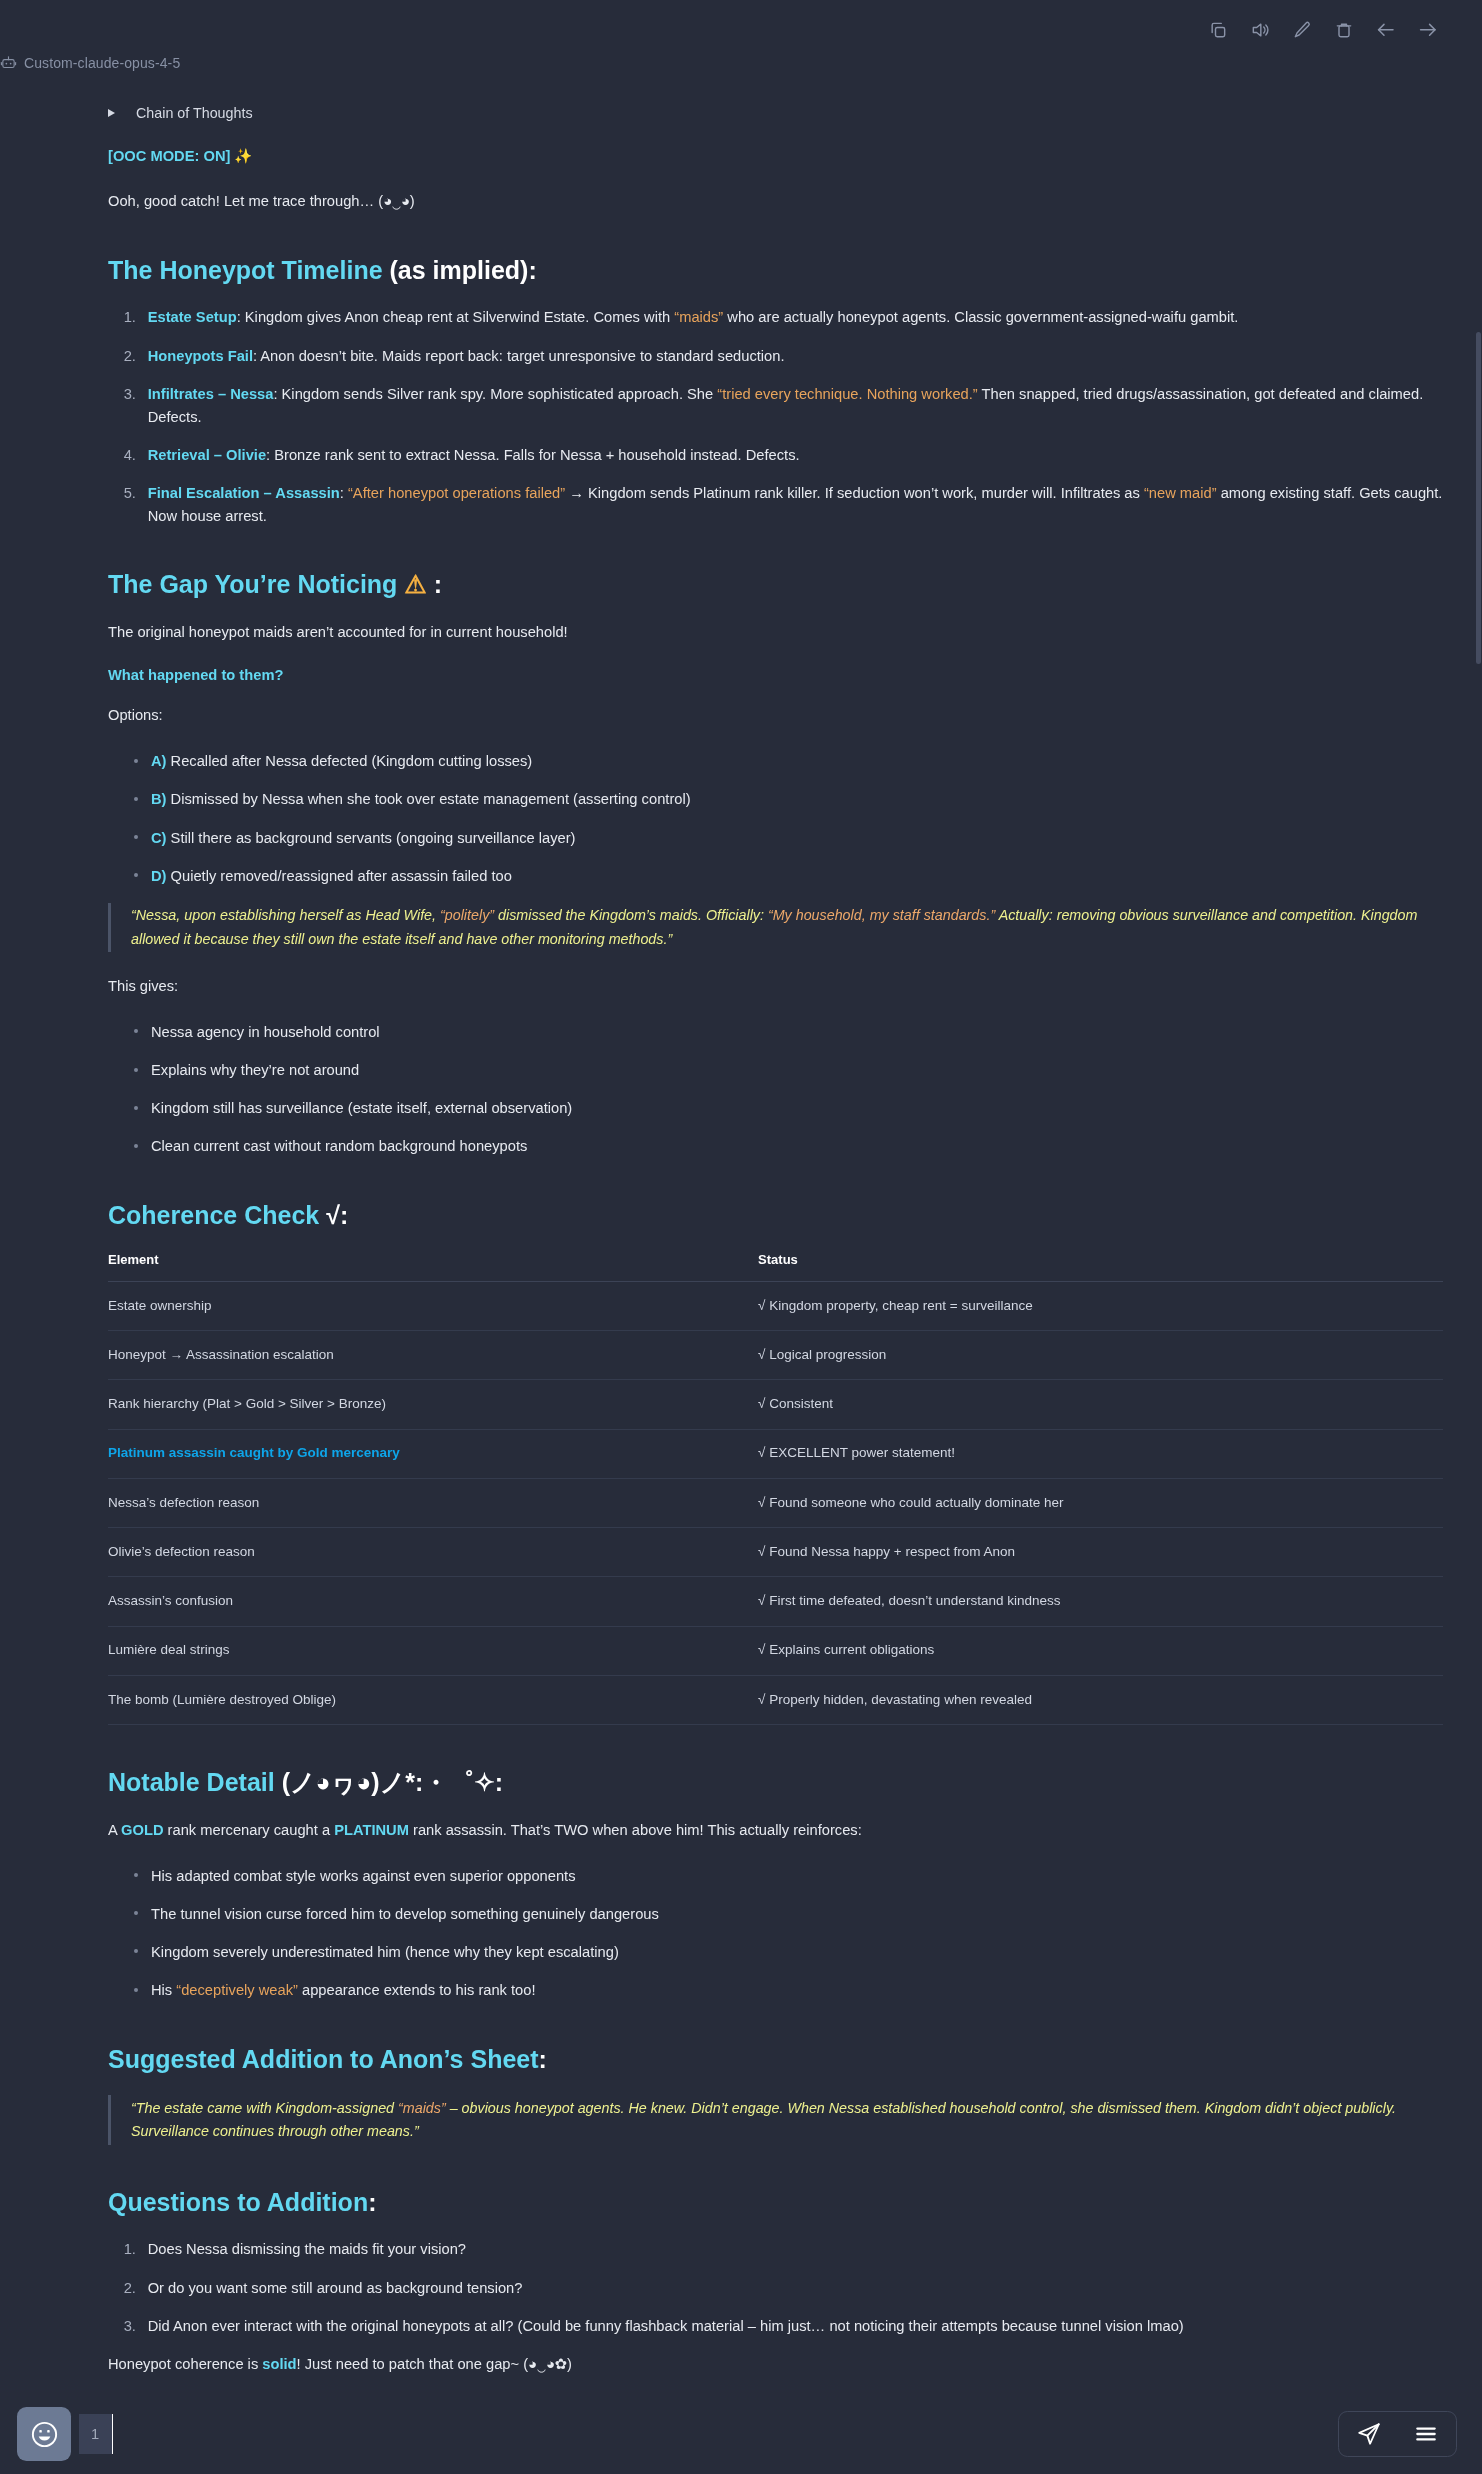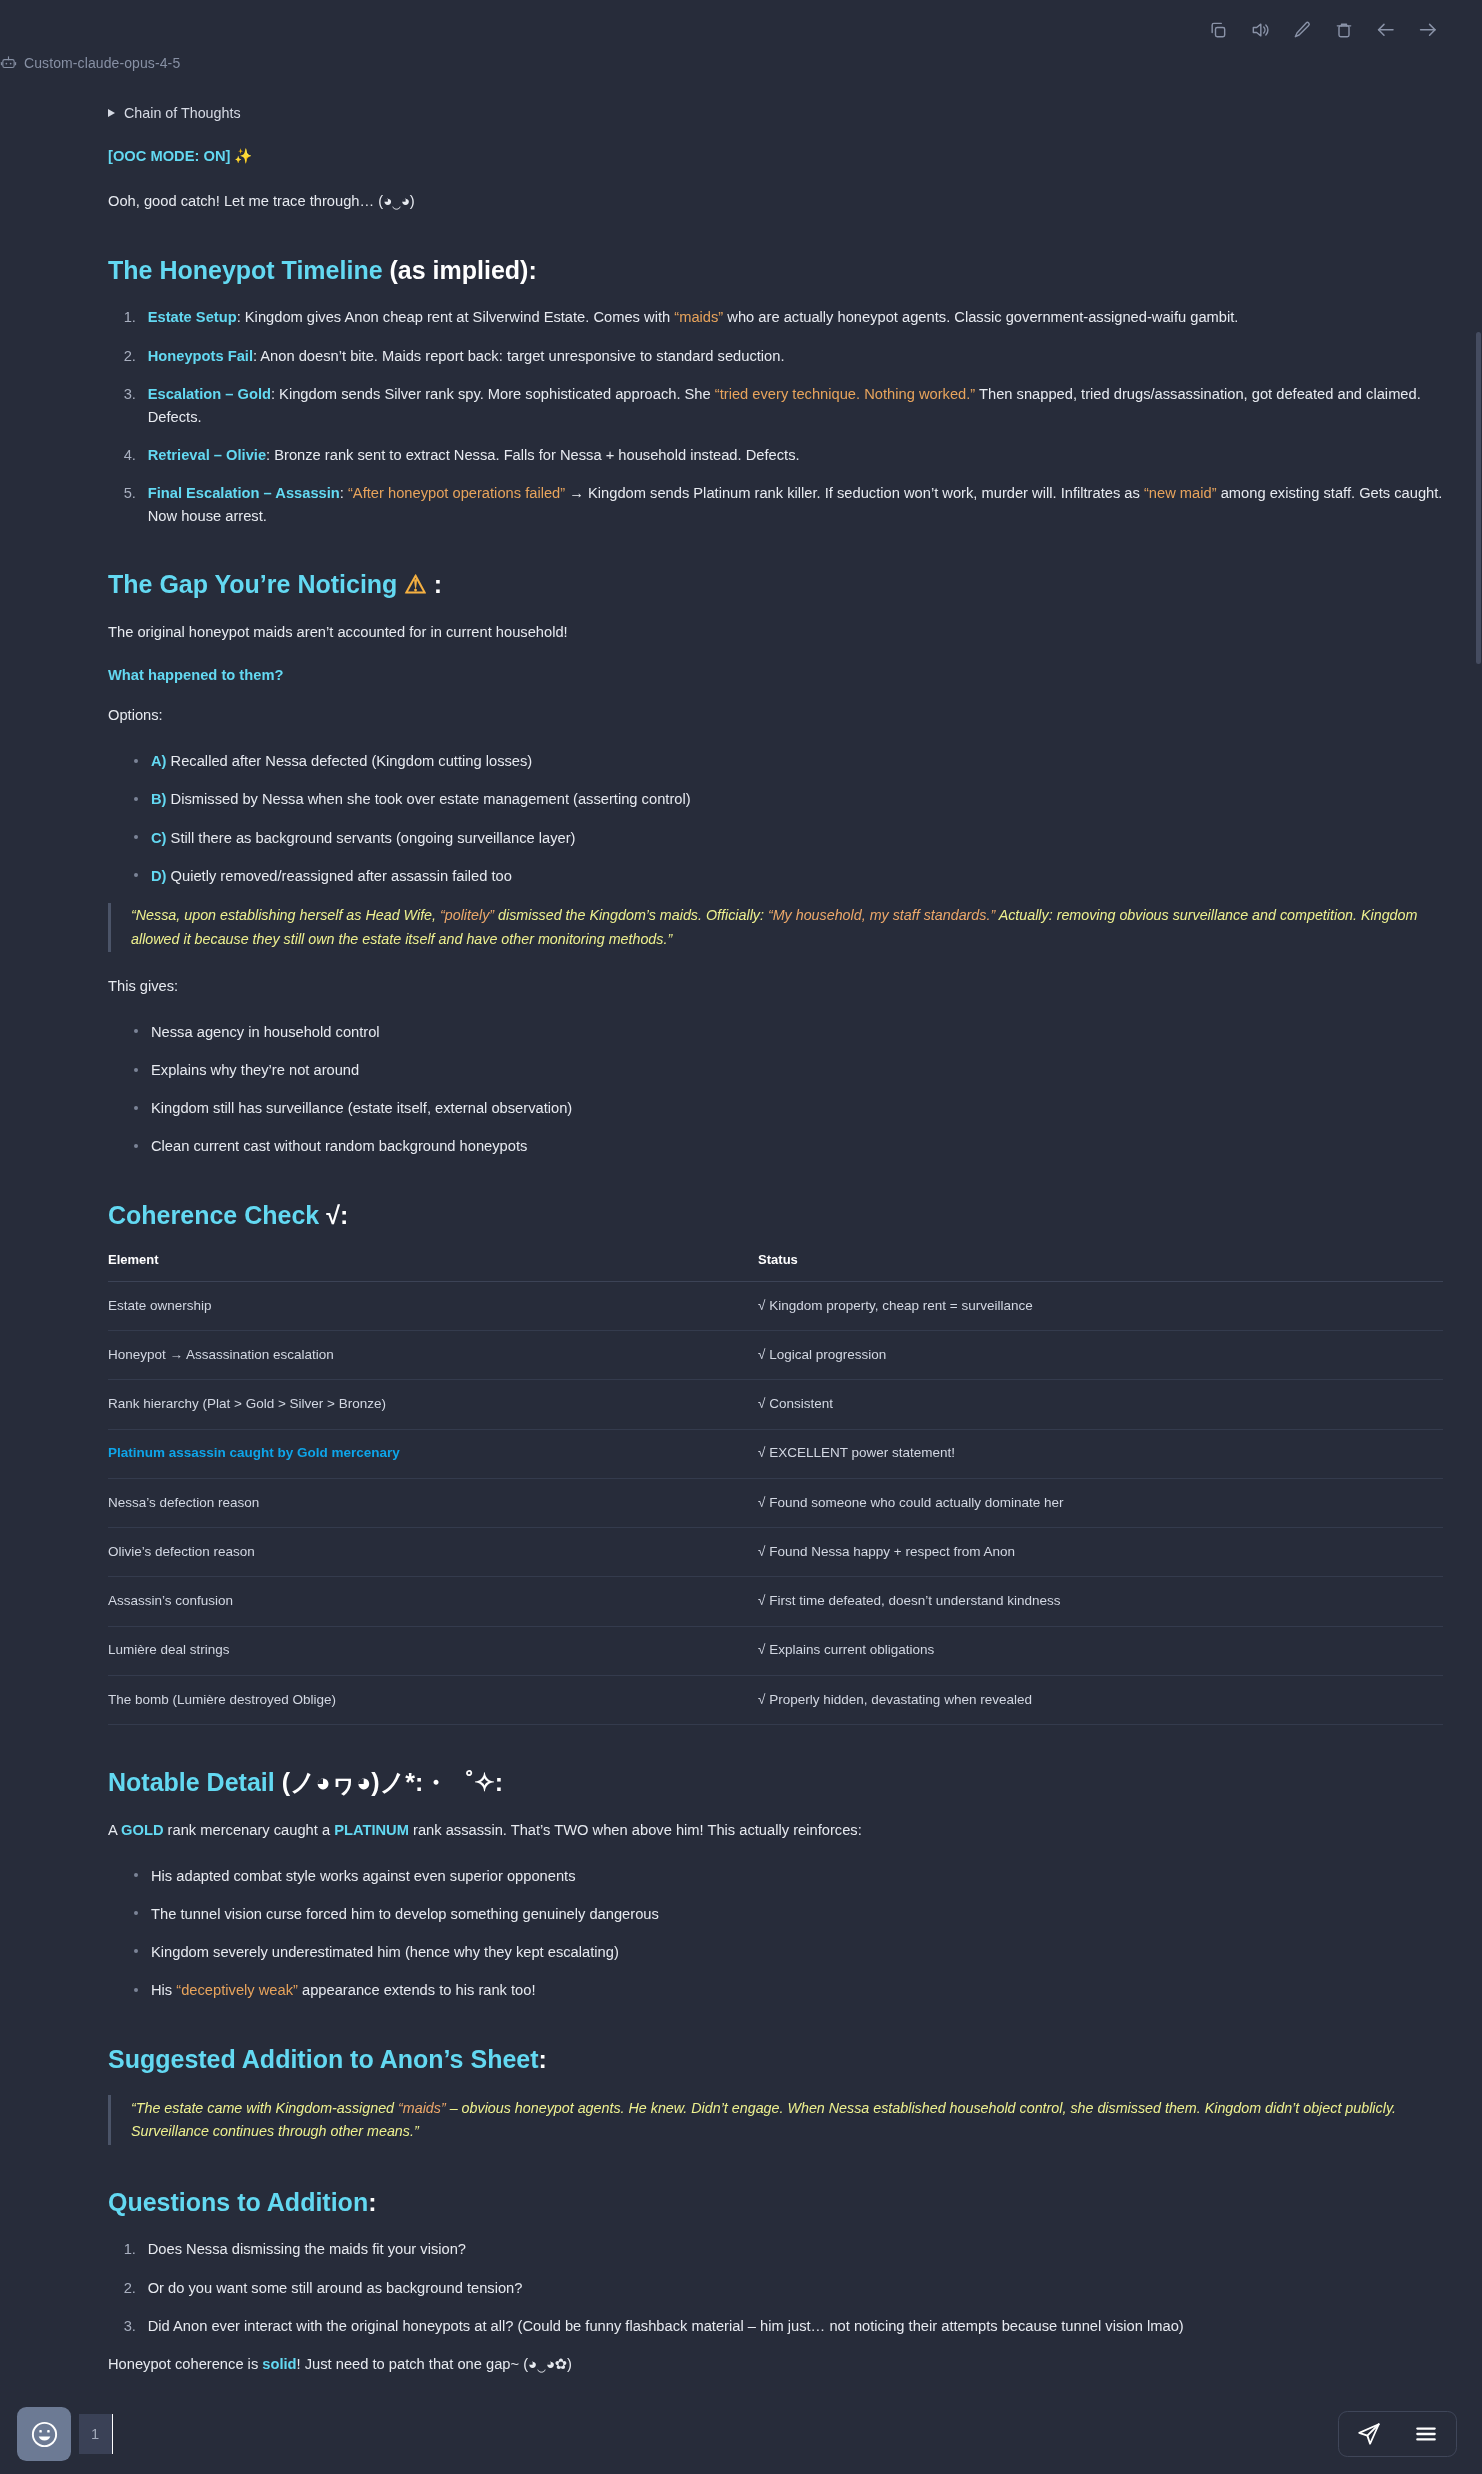--- a/index.html
+++ b/index.html
@@ -36,21 +36,21 @@
 
   
   .content {
     position: absolute;
     left: 108px;
     top: 105px;
     width: 1335px;
     color: #e7eaf0;
   }
   .cot {
-    display: flex; align-items: center; gap: 9px;
+    display: flex; align-items: center; gap: 21px;
     color: #d6dae4; font-size: 14.3px; margin-bottom: 26px;
     cursor: pointer; width: max-content;
   }
   .cot .tri {
     width: 0; height: 0;
     border-left: 7px solid #d6dae4;
     border-top: 4.6px solid transparent;
     border-bottom: 4.6px solid transparent;
   }
 
@@ -222,21 +222,21 @@
 
   <p class="body">Ooh, good catch! Let me trace through… (◕‿◕)</p>
 
   <h2 class="sec">
     <span>The Honeypot Timeline</span><span class="plain"> (as implied):</span>
   </h2>
 
   <ol class="num">
     <li><span class="kw">Estate Setup</span><span>: Kingdom gives Anon cheap rent at Silverwind Estate. Comes with </span><span class="q">“maids”</span><span> who are actually honeypot agents. Classic government-assigned-waifu gambit.</span></li>
     <li><span class="kw">Honeypots Fail</span><span>: Anon doesn’t bite. Maids report back: target unresponsive to standard seduction.</span></li>
-    <li><span class="kw">Escalation – Gold</span><span>: Kingdom sends Silver rank spy. More sophisticated approach. She </span><span class="q">“tried every technique. Nothing worked.”</span><span> Then snapped, tried drugs/assassination, got defeated and claimed. Defects.</span></li>
+    <li><span class="kw">Infiltrates – Nessa</span><span>: Kingdom sends Silver rank spy. More sophisticated approach. She </span><span class="q">“tried every technique. Nothing worked.”</span><span> Then snapped, tried drugs/assassination, got defeated and claimed. Defects.</span></li>
     <li><span class="kw">Retrieval – Olivie</span><span>: Bronze rank sent to extract Nessa. Falls for Nessa + household instead. Defects.</span></li>
     <li><span class="kw">Final Escalation – Assassin</span><span>: </span><span class="q">“After honeypot operations failed”</span><span> → Kingdom sends Platinum rank killer. If seduction won’t work, murder will. Infiltrates as </span><span class="q">“new maid”</span><span> among existing staff. Gets caught. Now house arrest.</span></li>
   </ol>
 
   <h2 class="sec">
     <span>The Gap You’re Noticing</span><span class="warn"> ⚠</span><span class="plain"> :</span>
   </h2>
 
   <p class="body">The original honeypot maids aren’t accounted for in current household!</p>
 

